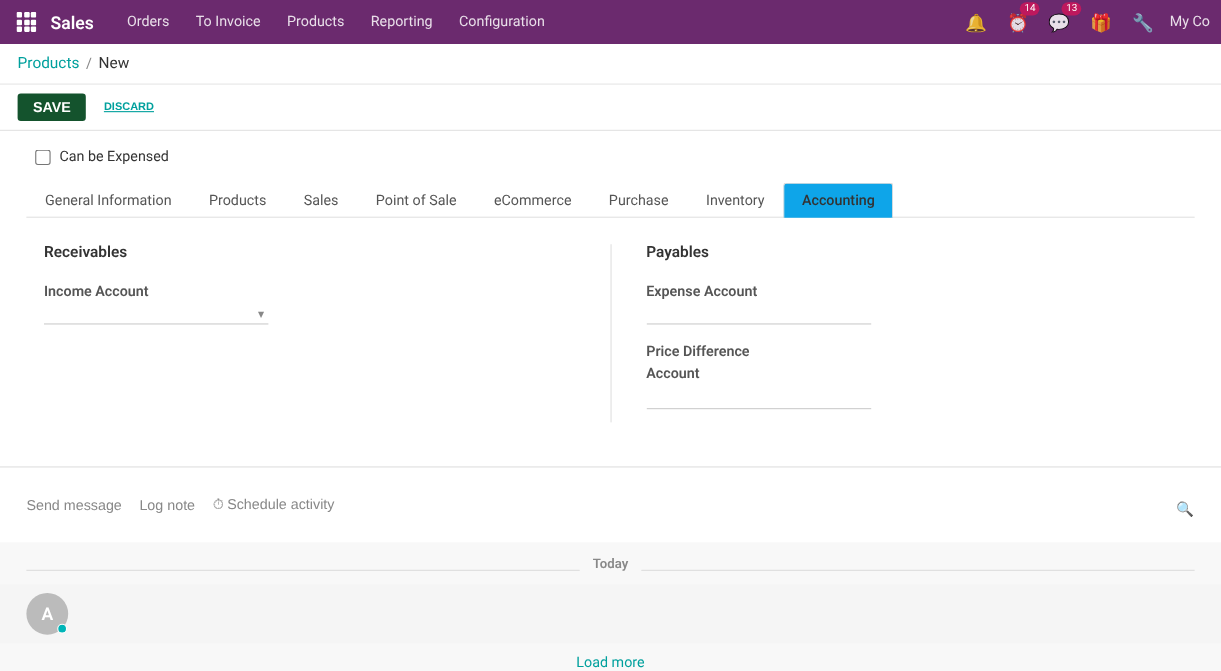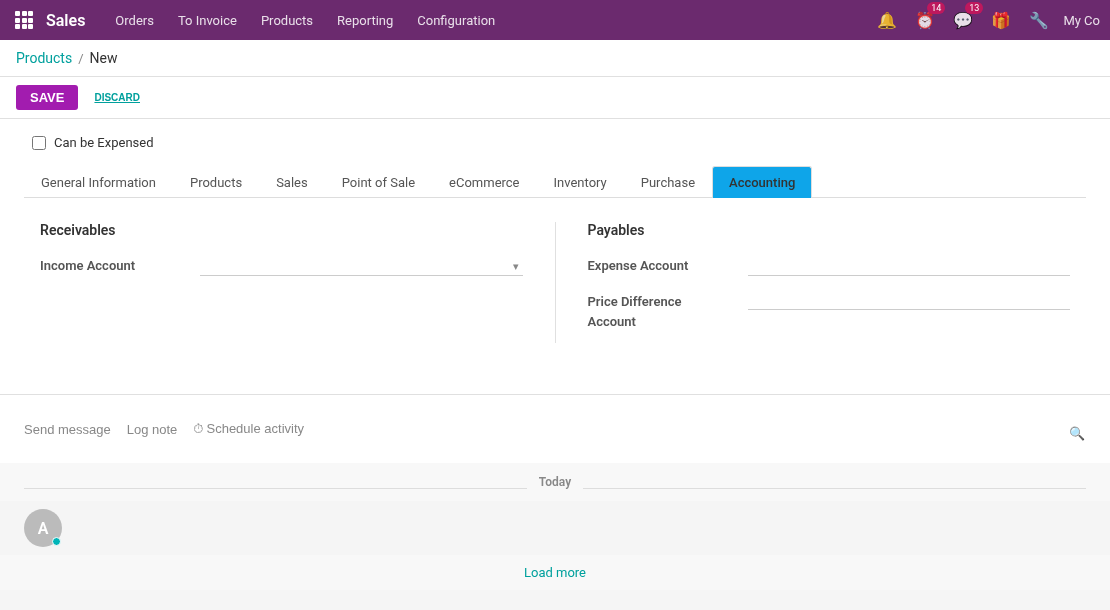--- a/index.html
+++ b/index.html
@@ -188,20 +188,21 @@
       font-size: 14px;
       font-weight: 600;
       color: #333;
       margin-bottom: 16px;
     }
 
     .field-row {
       display: flex;
       align-items: flex-start;
       margin-bottom: 12px;
+      flex-direction: column;
     }
     .field-label {
       width: 160px;
       min-width: 160px;
       font-size: 13px;
       color: #555;
       padding-top: 4px;
       font-weight: 600;
     }
     .field-input-wrap {
@@ -382,39 +383,39 @@
   </div>
 </div>
 
 <div class="breadcrumb-bar">
   <span class="breadcrumb-link" style="color: rgb(0, 160, 157);">Products</span>
   <span class="breadcrumb-sep">/</span>
   <span class="breadcrumb-current">New</span>
 </div>
 
 <div class="action-bar">
-  <button class="btn-save" style="background: #a21caf;">SAVE</button>
+  <button class="btn-save" style="background: #14532d;">SAVE</button>
   <button class="btn-discard" style="color: rgb(0, 160, 157);">DISCARD</button>
 </div>
 
 <div class="form-container">
 
   <div class="checkbox-row">
     <input type="checkbox" style="">
     <span class="checkbox-label">Can be Expensed</span>
   </div>
 
   <div class="tabs-bar">
     <div class="tab-item">General Information</div>
     <div class="tab-item">Products</div>
     <div class="tab-item">Sales</div>
     <div class="tab-item">Point of Sale</div>
     <div class="tab-item">eCommerce</div>
+    <div class="tab-item">Purchase</div>
     <div class="tab-item">Inventory</div>
-    <div class="tab-item">Purchase</div>
     <div class="tab-item active">Accounting</div>
   </div>
 
   <div class="tab-content">
     <div class="two-col-layout">
 
       <div class="col-left">
         <div class="section-title">Receivables</div>
         <div class="field-row">
           <div class="field-label">Income Account</div>

